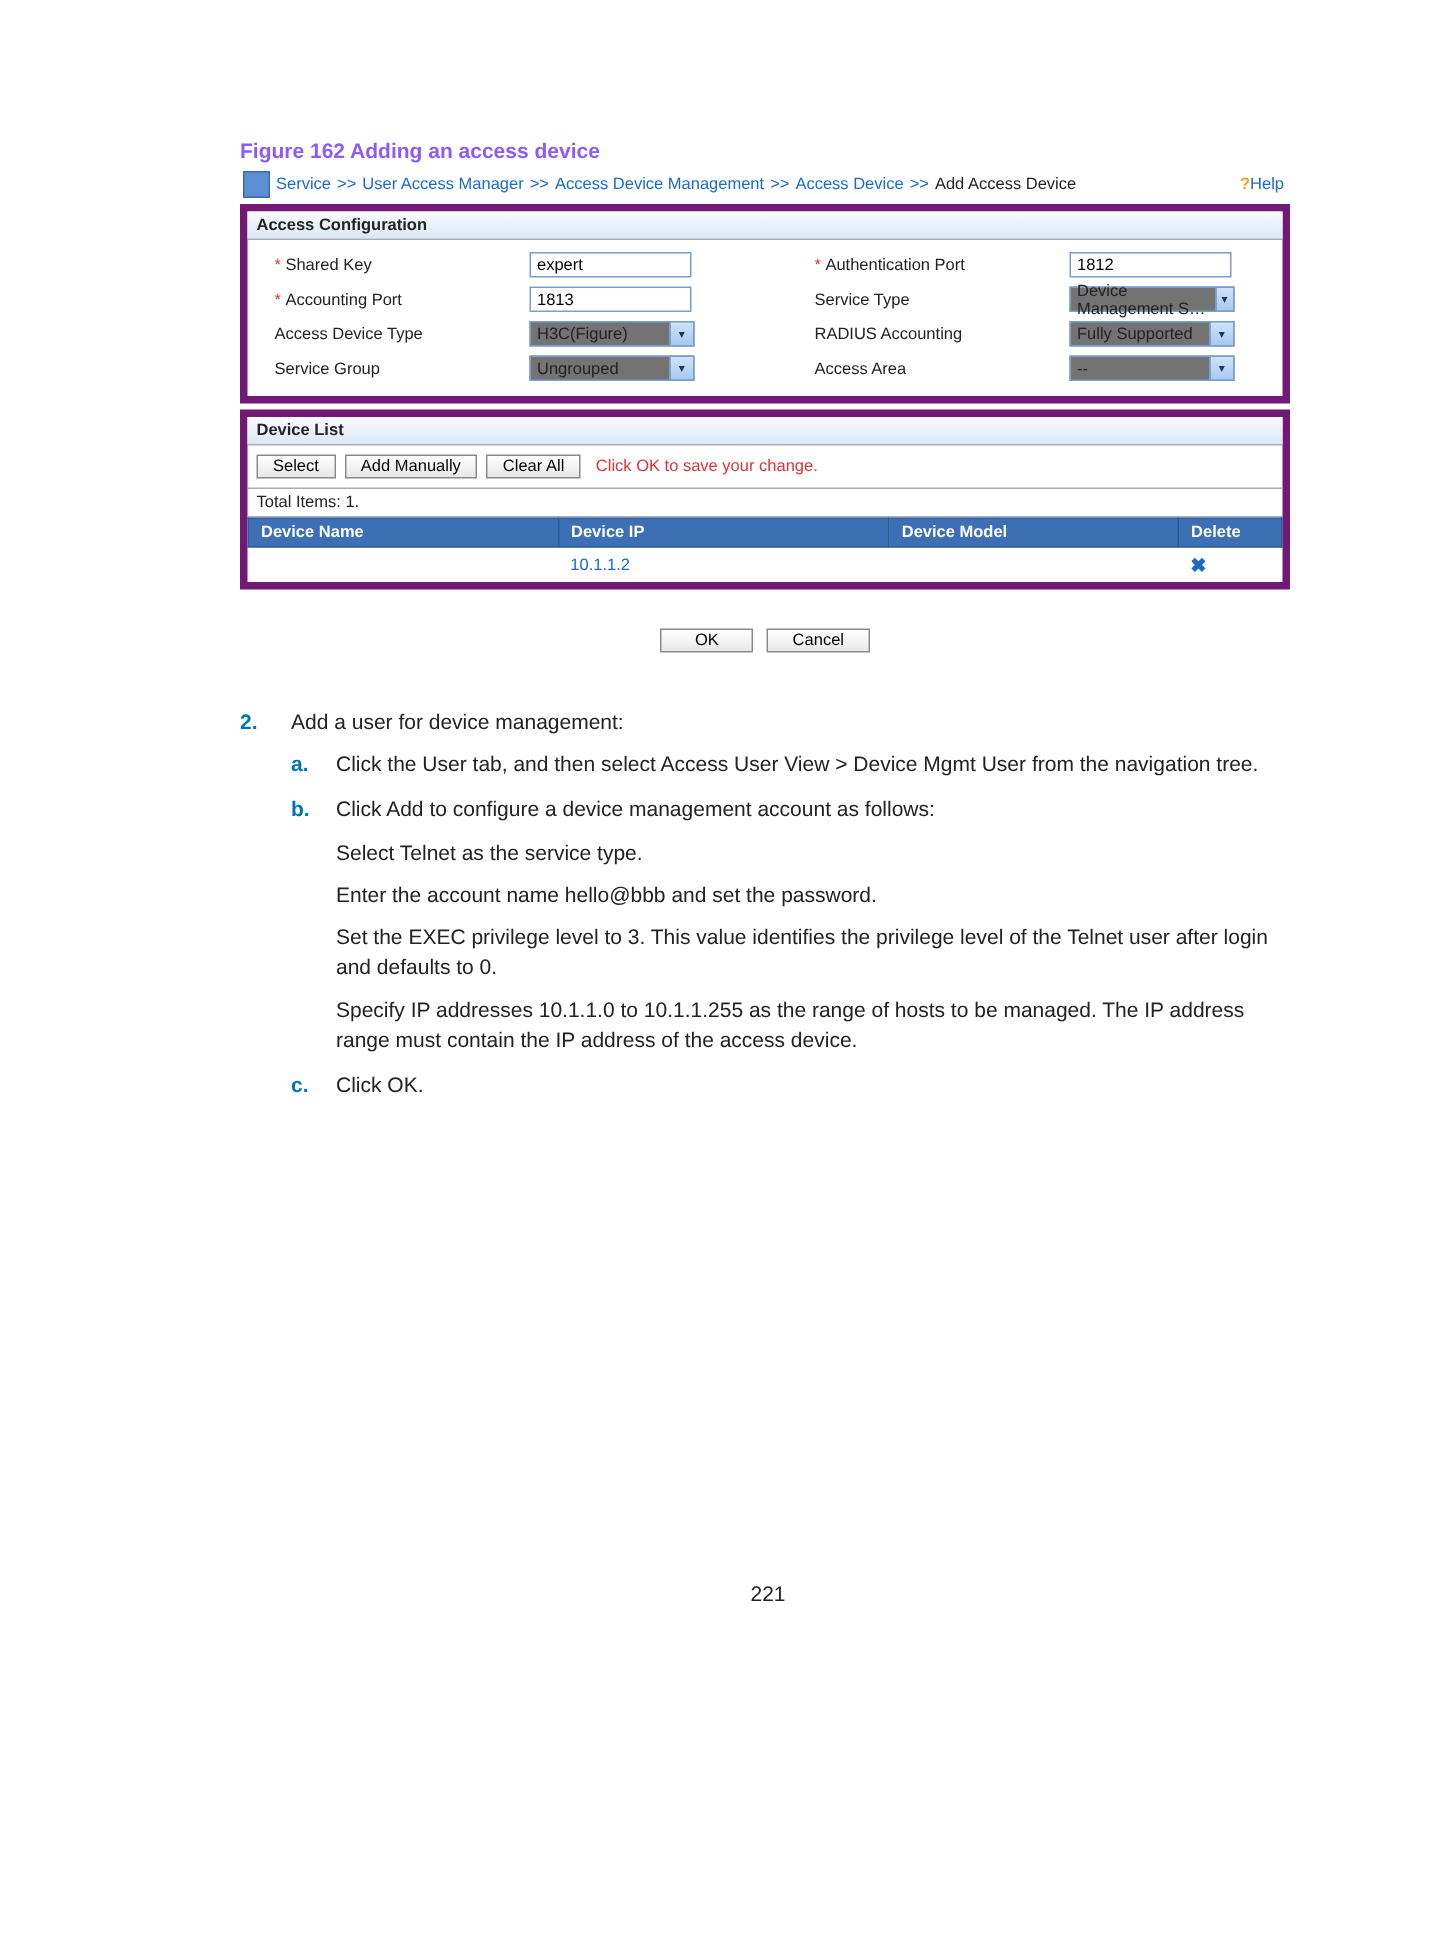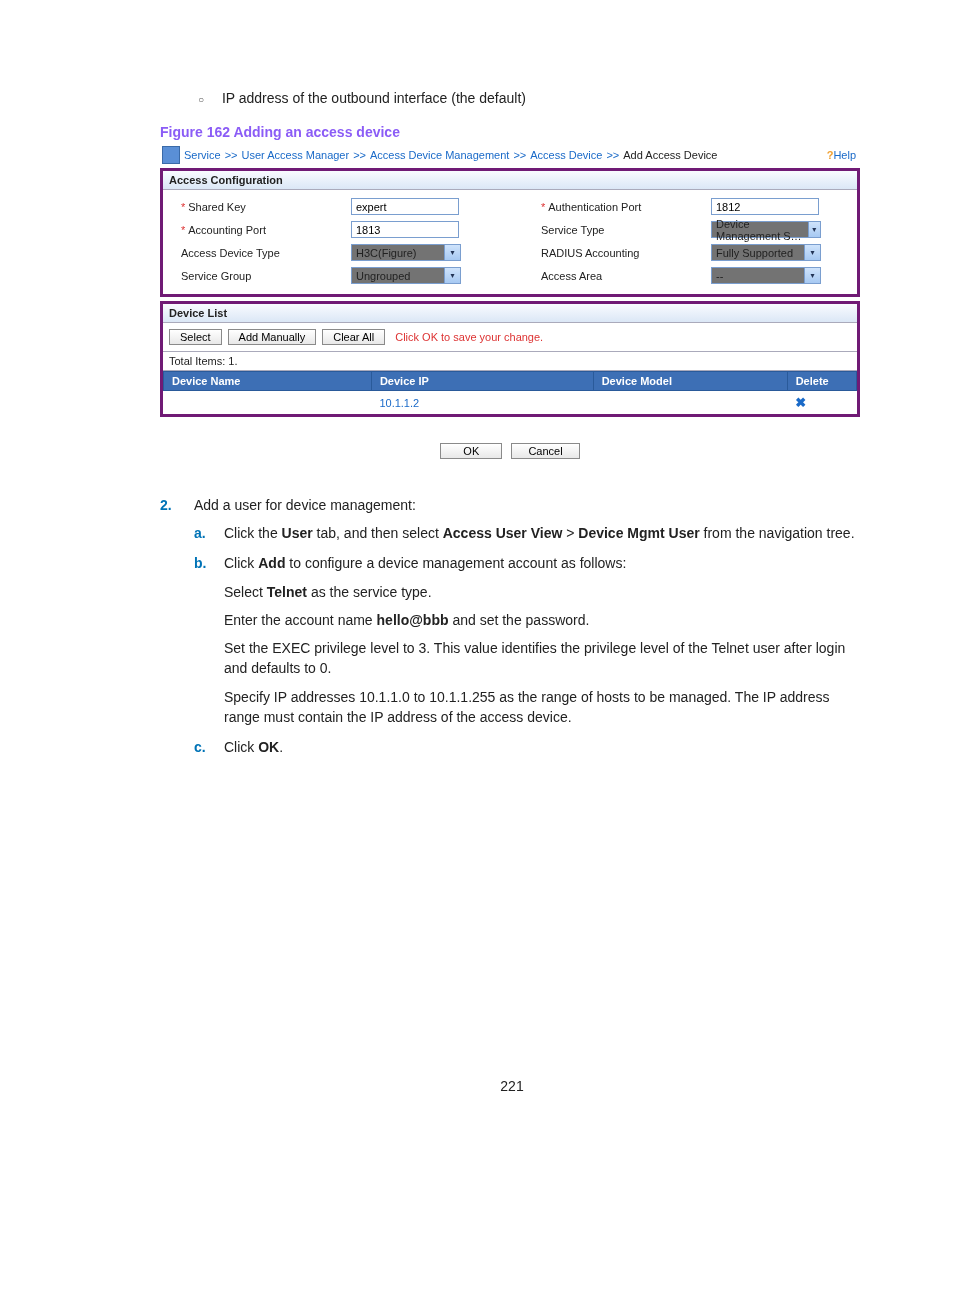--- a/index.html
+++ b/index.html
@@ -53,21 +53,21 @@
     width: 16px; height: 16px;
     background: #5a8fd6;
     display: inline-block;
     border: 1px solid #3a6aa8;
   }
   .help-link {
     margin-left: auto;
     color: #1a6ac8;
   }
   .panel {
-    border: 3px solid #701a75;
+    border: 5px solid #701a75;
   }
   .panel-title {
     background: linear-gradient(#f9fbff, #dbe7f6);
     border-bottom: 1px solid #aab;
     padding: 3px 6px;
     font-weight: bold;
     font-size: 11px;
   }
   .form-grid {
     display: grid;
@@ -198,31 +198,27 @@
   }
   .para {
     margin: 8px 0;
     line-height: 1.45;
   }
   .page-num {
     text-align: center;
     margin-top: 320px;
     font-size: 14px;
   }
-  b { font-weight: bold; }
+  b { font-weight: normal; }
 </style>
 </head>
 <body>
 
 <div class="page">
 
-  <div class="circ-line">
-    <span class="bullet">○</span>
-    <span>IP address of the outbound interface (the default)</span>
-  </div>
 
   <div class="fig-caption">Figure 162 Adding an access device</div>
 
   <div class="sshot">
 
     <div class="crumbs">
       <span class="icon-sq"></span>
       <a href="#">Service</a>
       <span class="sep">&gt;&gt;</span>
       <a href="#">User Access Manager</a>

